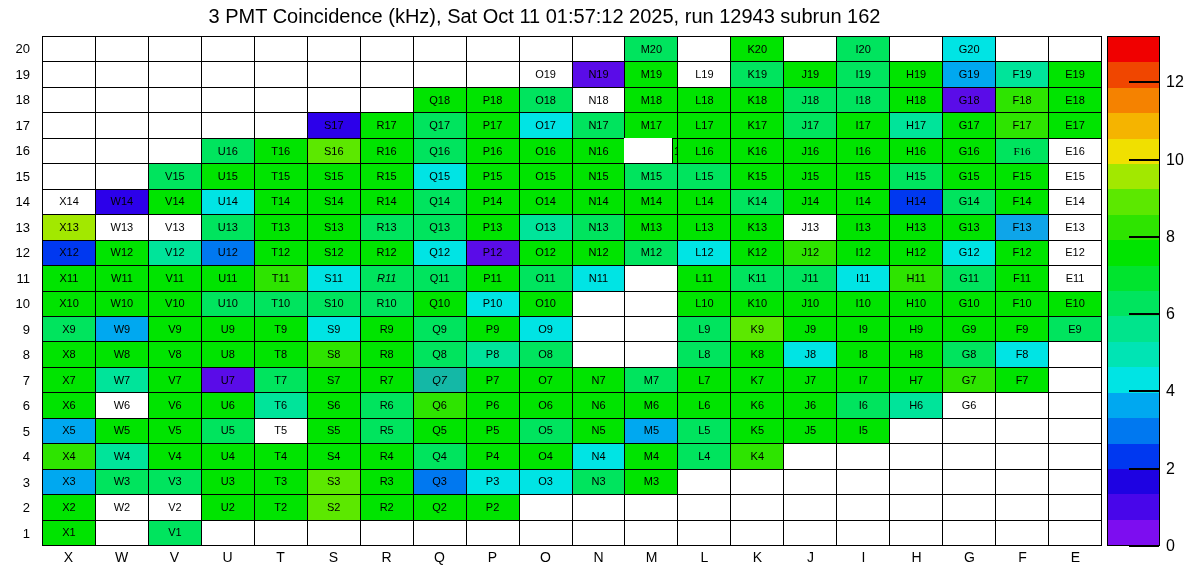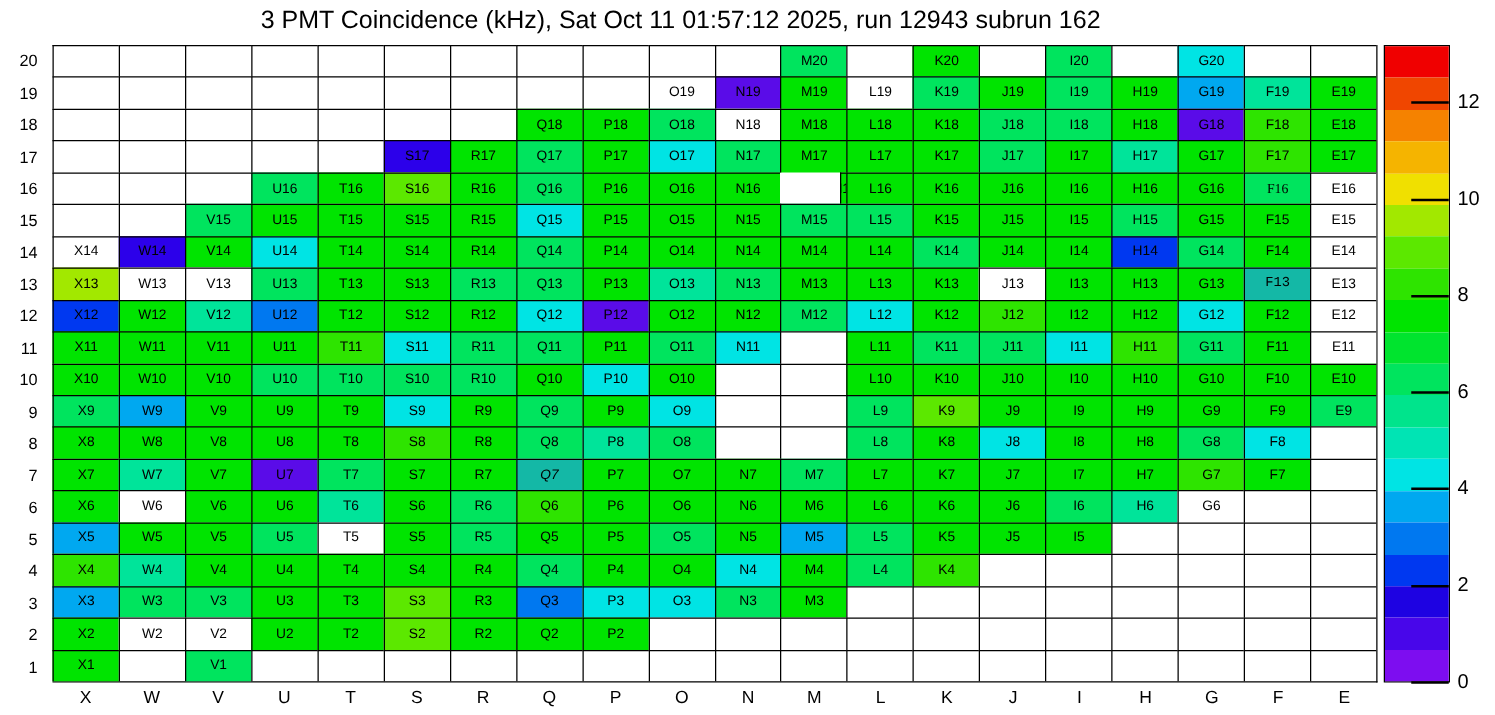--- a/index.html
+++ b/index.html
@@ -213,21 +213,21 @@
       <div class="cell" style="background: rgb(0, 228, 0);">P13</div>
       <div class="cell" style="background: rgb(0, 228, 154);">O13</div>
       <div class="cell" style="background: rgb(0, 228, 94);">N13</div>
       <div class="cell" style="background: rgb(0, 228, 0);">M13</div>
       <div class="cell" style="background: rgb(0, 228, 0);">L13</div>
       <div class="cell" style="background: rgb(0, 228, 0);">K13</div>
       <div class="cell" style="background: rgb(255, 255, 255);">J13</div>
       <div class="cell" style="background: rgb(0, 228, 0);">I13</div>
       <div class="cell" style="background: rgb(0, 228, 0);">H13</div>
       <div class="cell" style="background: rgb(0, 228, 0);">G13</div>
-      <div class="cell" style="background: #14b8a6; font-family: Liberation Mono, monospace;">F13</div>
+      <div class="cell" style="background: #0ea5e9;">F13</div>
       <div class="cell" style="background: rgb(255, 255, 255);">E13</div>
       <div class="cell" style="background: rgb(0, 56, 240);">X12</div>
       <div class="cell" style="background: rgb(0, 228, 0);">W12</div>
       <div class="cell" style="background: rgb(0, 228, 154);">V12</div>
       <div class="cell" style="background: rgb(0, 120, 240);">U12</div>
       <div class="cell" style="background: rgb(0, 228, 0);">T12</div>
       <div class="cell" style="background: rgb(0, 228, 0);">S12</div>
       <div class="cell" style="background: rgb(0, 228, 0);">R12</div>
       <div class="cell" style="background: rgb(0, 228, 228);">Q12</div>
       <div class="cell" style="background: rgb(90, 12, 232);">P12</div>
@@ -241,21 +241,21 @@
       <div class="cell" style="background: rgb(0, 228, 0);">H12</div>
       <div class="cell" style="background: rgb(0, 228, 228);">G12</div>
       <div class="cell" style="background: rgb(0, 228, 0);">F12</div>
       <div class="cell" style="background: rgb(255, 255, 255);">E12</div>
       <div class="cell" style="background: rgb(0, 228, 0);">X11</div>
       <div class="cell" style="background: rgb(0, 228, 0);">W11</div>
       <div class="cell" style="background: rgb(0, 228, 0);">V11</div>
       <div class="cell" style="background: rgb(0, 228, 0);">U11</div>
       <div class="cell" style="background: rgb(46, 228, 0);">T11</div>
       <div class="cell" style="background: rgb(0, 228, 228);">S11</div>
-      <div class="cell" style="background: rgb(0, 228, 94);">R11</div>
+      <div class="cell" style="background: rgb(0, 228, 94); font-style: italic;">R11</div>
       <div class="cell" style="background: rgb(0, 228, 94);">Q11</div>
       <div class="cell" style="background: rgb(0, 228, 0);">P11</div>
       <div class="cell" style="background: rgb(0, 228, 94);">O11</div>
       <div class="cell" style="background: rgb(0, 228, 228);">N11</div>
       <div class="cell"></div>
       <div class="cell" style="background: rgb(0, 228, 0);">L11</div>
       <div class="cell" style="background: rgb(0, 228, 94);">K11</div>
       <div class="cell" style="background: rgb(0, 228, 94);">J11</div>
       <div class="cell" style="background: rgb(0, 228, 228);">I11</div>
       <div class="cell" style="background: rgb(46, 228, 0);">H11</div>

